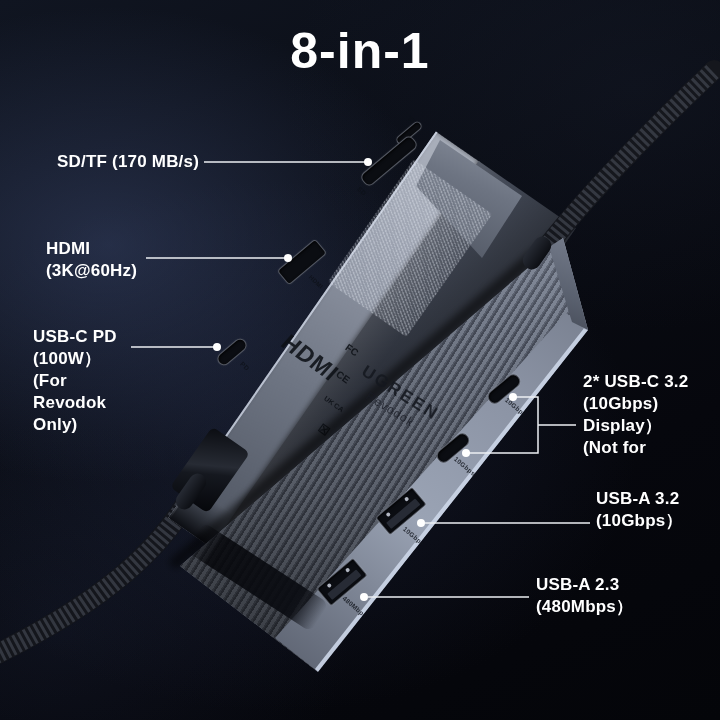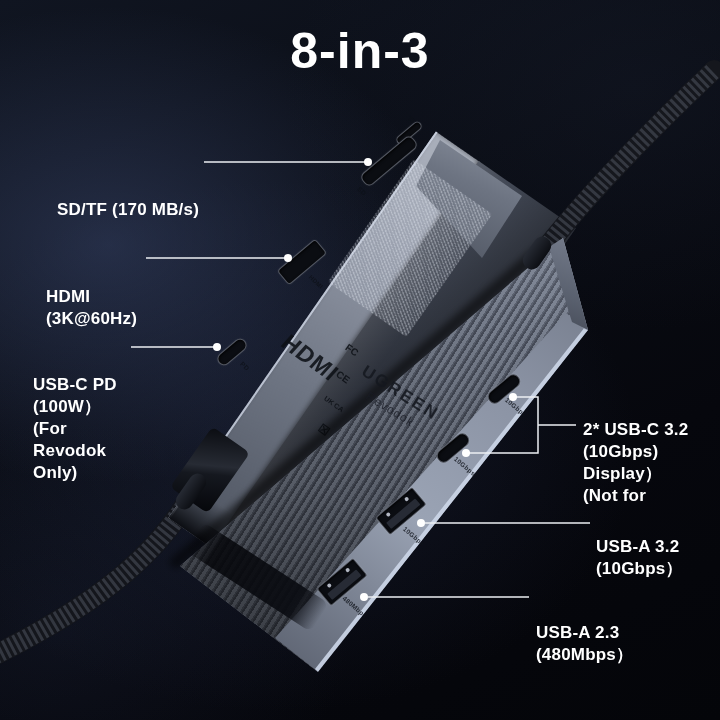--- a/index.html
+++ b/index.html
@@ -13,21 +13,21 @@
       radial-gradient(500px 350px at 88% 12%, rgba(28,34,52,0.28), rgba(28,34,52,0) 70%),
       linear-gradient(155deg, #101521 0%, #0a0d15 35%, #06070d 70%, #040509 100%);
   }
   .abs{position:absolute;}
   
   .title{
     left:0;right:0;top:22px;text-align:center;color:#fff;
     font-size:50px;font-weight:700;letter-spacing:1px;
   }
   
-  .callout{color:#fff;font-size:17px;font-weight:700;line-height:22px;letter-spacing:.2px;white-space:nowrap;margin-top:48px;}
+  .callout{color:#fff;font-size:17px;font-weight:700;line-height:22px;letter-spacing:.2px;white-space:nowrap;}
   
   svg.layer{left:0;top:0;width:720px;height:720px;pointer-events:none;}
   
   .top-device{
     left:137px;top:288px;width:470px;height:170px;
     transform:rotate(-55.3deg);
   }
   .top-pface{
     position:absolute;left:0;top:0;width:100%;height:52px;
     background:linear-gradient(to right,#4e5460 0%,#6f7684 40%,#949aa8 75%,#a8aeba 95%);
@@ -232,21 +232,21 @@
       <circle cx="368" cy="162" r="4"></circle>
       <circle cx="288" cy="258" r="4"></circle>
       <circle cx="217" cy="347" r="4"></circle>
       <circle cx="513" cy="397" r="4"></circle>
       <circle cx="466" cy="453" r="4"></circle>
       <circle cx="421" cy="523" r="4"></circle>
       <circle cx="364" cy="597" r="4"></circle>
     </g>
   </svg>
 
-  <div class="abs title" style="z-index:9">8-in-3</div>
+  <div class="abs title" style="z-index:9">8-in-1</div>
 
   <div class="abs callout" style="z-index:9;left:57px;top:151px;">SD/TF (170 MB/s)</div>
 
   <div class="abs callout" style="z-index:9;left:46px;top:238px;">
     <div>HDMI</div>
     <div>(3K@60Hz)</div>
   </div>
 
   <div class="abs callout" style="z-index:9;left:33px;top:326px;">
     <div>USB-C PD</div>

